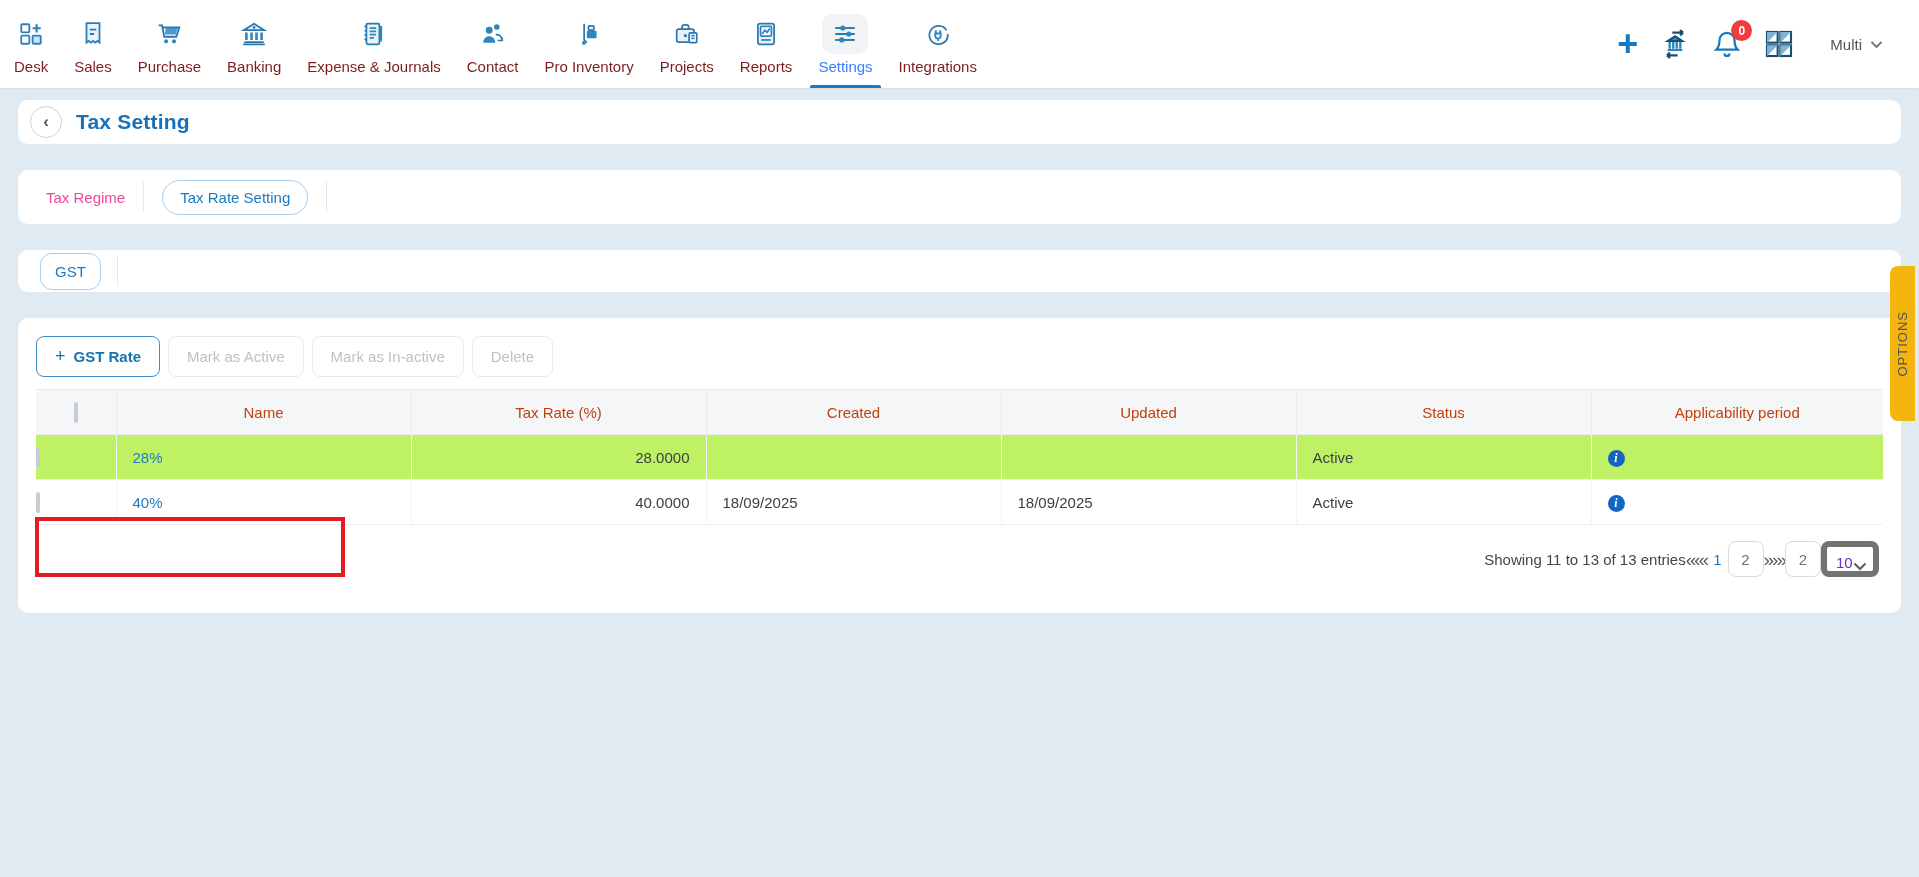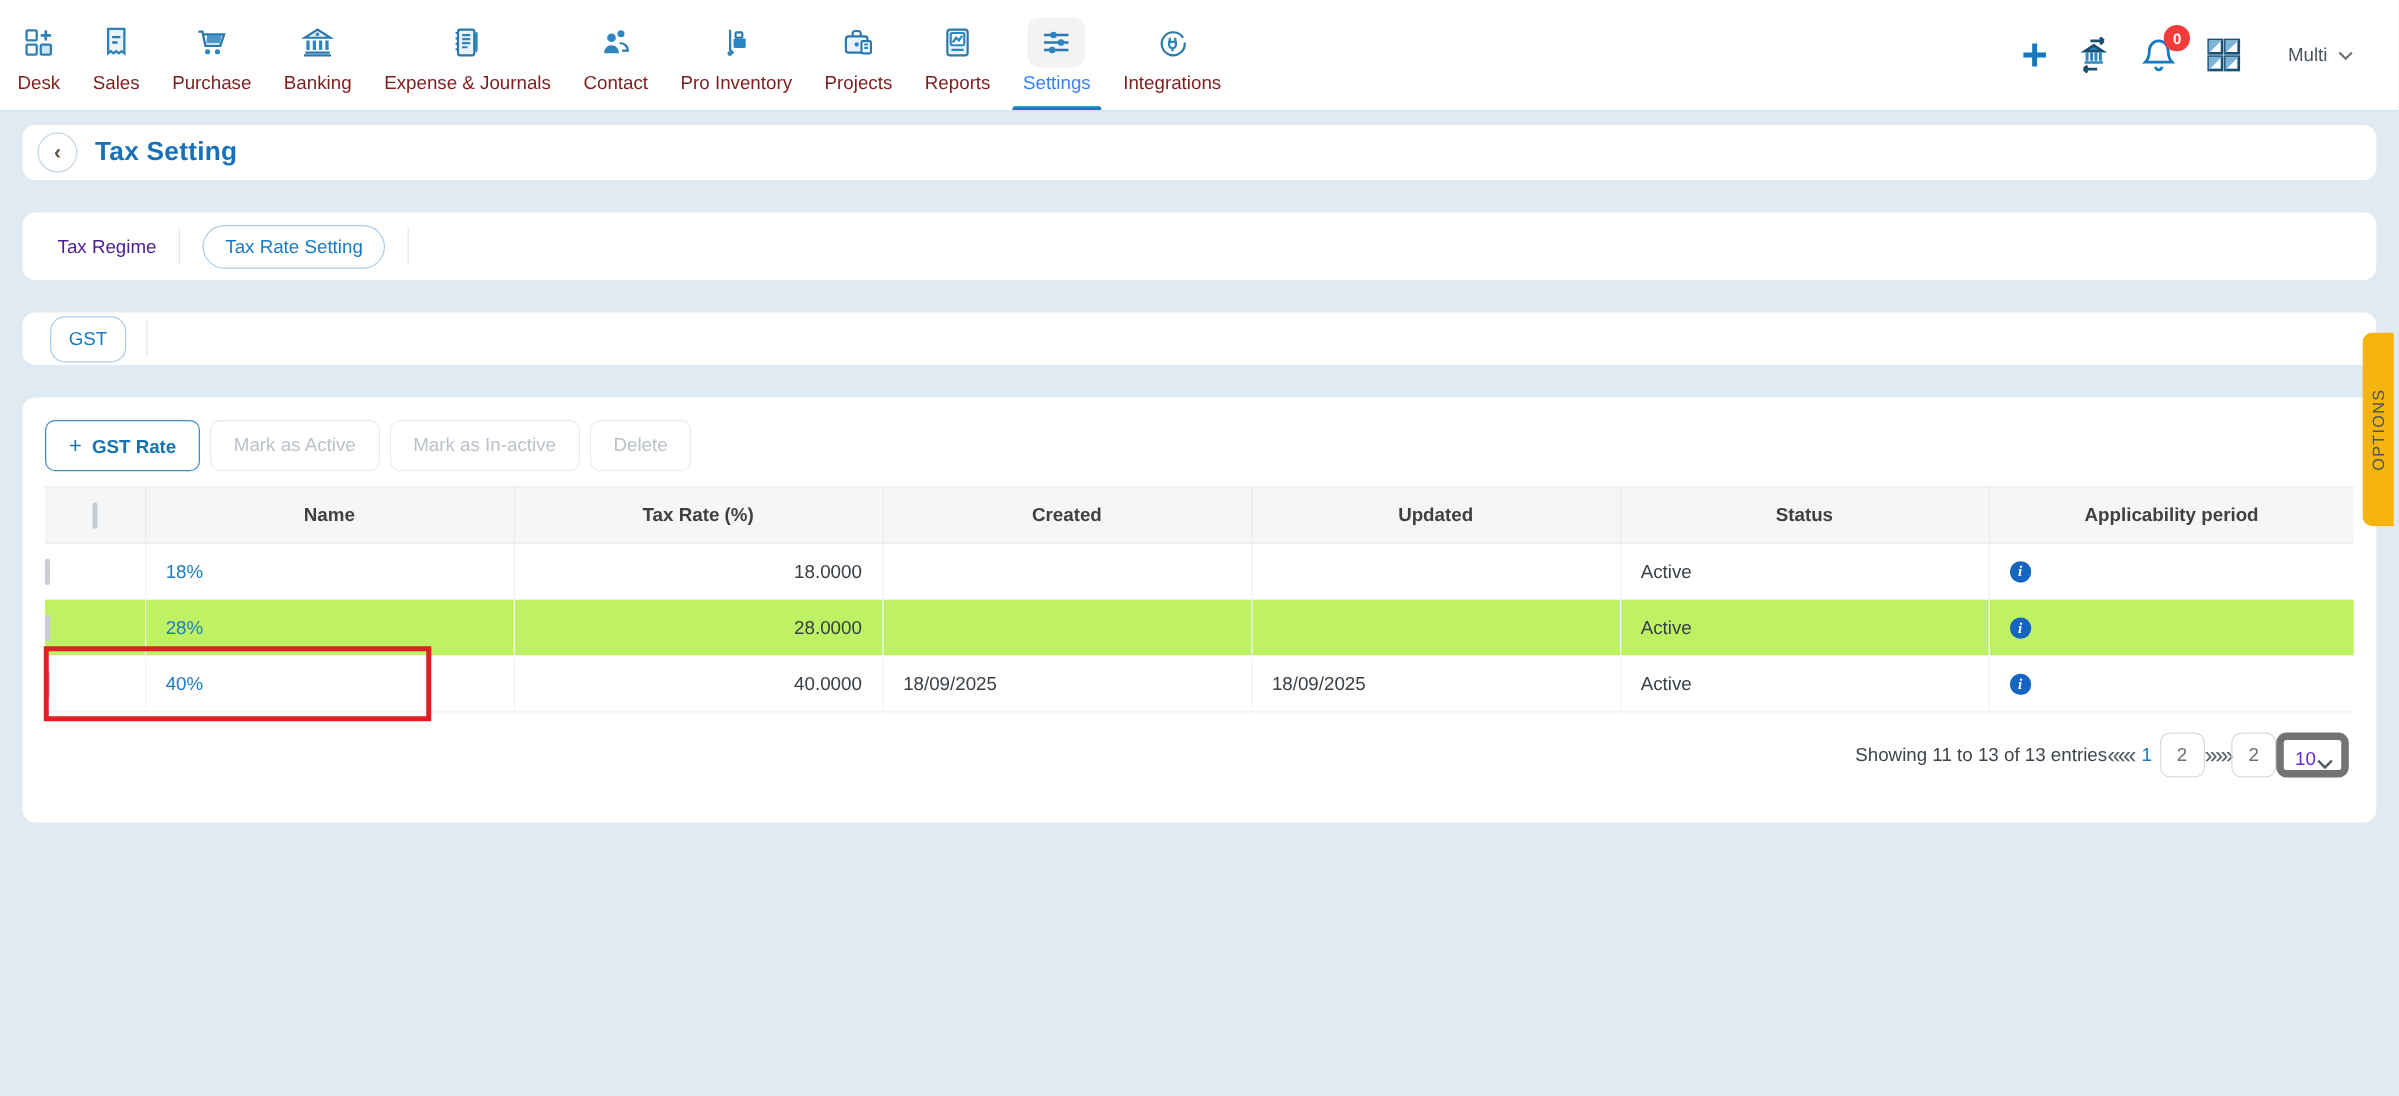--- a/index.html
+++ b/index.html
@@ -29,37 +29,37 @@
   
   .content { padding:12px 18px 0 18px; }
   .card { background:#fff; border-radius:10px; }
   .title-bar { height:44px; display:flex; align-items:center; gap:14px; padding:0 12px; }
   .back-btn { width:32px; height:32px; border-radius:50%; border:1px solid #c7d6e4; background:#fff;
               display:flex; align-items:center; justify-content:center; color:#5d5148;
               font-size:17px; font-weight:700; cursor:pointer; }
   .page-title { color:#1770b8; font-size:21px; font-weight:700; letter-spacing:.2px; }
 
   .tabs-bar { margin-top:26px; height:54px; display:flex; align-items:center; padding:0 28px; gap:18px; }
-  .tab { font-size:15px; color:#4c1d95; cursor:pointer; }
+  .tab { font-size:15px; color:#ec4899; cursor:pointer; }
   .tab.pill { color:#1a7bc4; border:1px solid #a9cdea; border-radius:18px; padding:8px 17px; }
   .vsep { width:1px; height:30px; background:#e4e9ee; }
 
   .chip-bar { margin-top:26px; height:42px; display:flex; align-items:center; padding:0 22px; gap:16px; }
   .chip { font-size:15px; color:#1a7bc4; border:1px solid #a9cdea; border-radius:12px; padding:9px 14px; cursor:pointer; }
 
   .table-card { margin-top:26px; padding:18px 18px 36px 18px; }
   .btn-row { display:flex; gap:8px; }
   .btn { font-size:15px; border-radius:8px; padding:9px 18px; background:#fff; cursor:pointer; border:1px solid; }
   .btn.primary { color:#1673b1; font-weight:700; border-color:#3d8cc4; }
   .btn.primary .plus { font-weight:400; font-size:18px; margin-right:8px; }
   .btn.disabled { color:#bcc2c9; border-color:#e7eaee; cursor:default; }
 
   .table-wrap { position:relative; margin-top:12px; }
   table { width:100%; border-collapse:collapse; table-layout:fixed; }
-  thead th { background:#f5f6f7; color:#404040; font-weight:700; font-size:15px; height:45px;
+  thead th { background:#f5f6f7; color:#c2410c; font-weight:400; font-size:15px; height:45px;
              border-top:1px solid #e7eaed; border-bottom:1px solid #e7eaed; }
   thead th + th { border-left:1px solid #e7eaed; }
   tbody td { height:45px; font-size:15px; color:#3a4147; border-bottom:1px solid #eef1f3; background:#fff; }
   tbody td + td { border-left:1px solid #f1f3f5; }
   tbody tr.alt td { background:#bef264; }
   td.num { text-align:right; padding-right:16px; }
   td.txt { text-align:left; padding-left:16px; }
   .link { color:#1e7ec2; cursor:pointer; }
   .checkbox { width:17px; height:17px; border:2px solid #c6ccd2; border-radius:4px; background:#fff;
               margin:0 auto; cursor:pointer; }
@@ -307,29 +307,20 @@
             <th><span class="checkbox"></span></th>
             <th>Name</th>
             <th>Tax Rate (%)</th>
             <th>Created</th>
             <th>Updated</th>
             <th>Status</th>
             <th>Applicability period</th>
           </tr>
         </thead>
         <tbody>
-          <tr>
-            <td><span class="checkbox"></span></td>
-            <td class="txt"><span class="link">18%</span></td>
-            <td class="num">18.0000</td>
-            <td class="txt"></td>
-            <td class="txt"></td>
-            <td class="txt">Active</td>
-            <td class="txt"><span class="info-badge">i</span></td>
-          </tr>
           <tr class="alt">
             <td><span class="checkbox"></span></td>
             <td class="txt"><span class="link">28%</span></td>
             <td class="num">28.0000</td>
             <td class="txt"></td>
             <td class="txt"></td>
             <td class="txt">Active</td>
             <td class="txt"><span class="info-badge">i</span></td>
           </tr>
           <tr>

